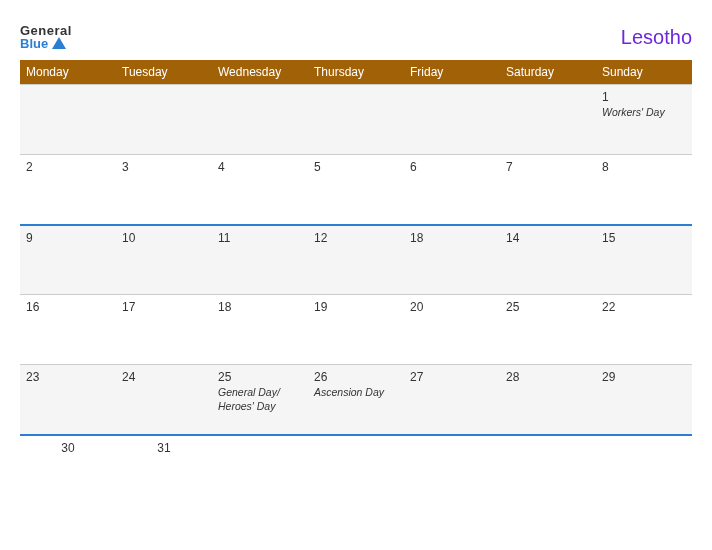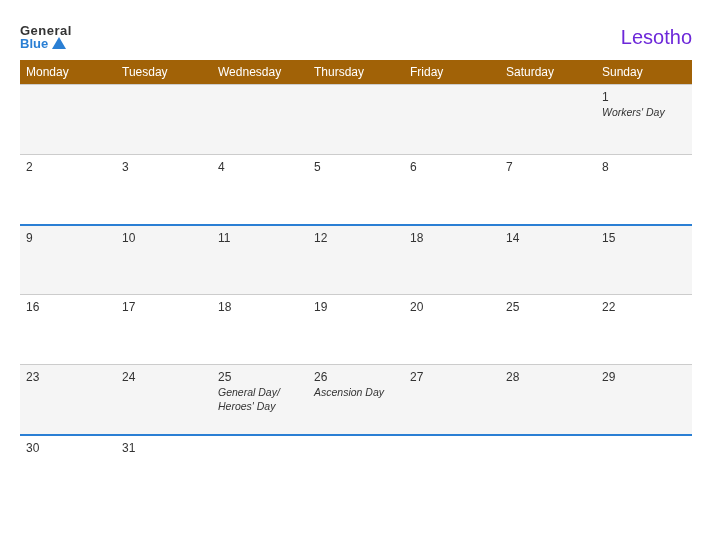--- a/index.html
+++ b/index.html
@@ -106,20 +106,21 @@
       line-height: 1.3;
       font-style: italic;
     }
     .row-highlight td {
       border-top: 2px solid #2a7fd4 !important;
     }
     
     .last-row td {
       height: 50px;
       padding-bottom: 8px;
+      text-align: center;
     }
   </style>
 </head>
 <body>
 
 <div class="page">
   <div class="header">
     <div class="logo">
       <span class="logo-general">General</span>
       <span class="logo-blue">

